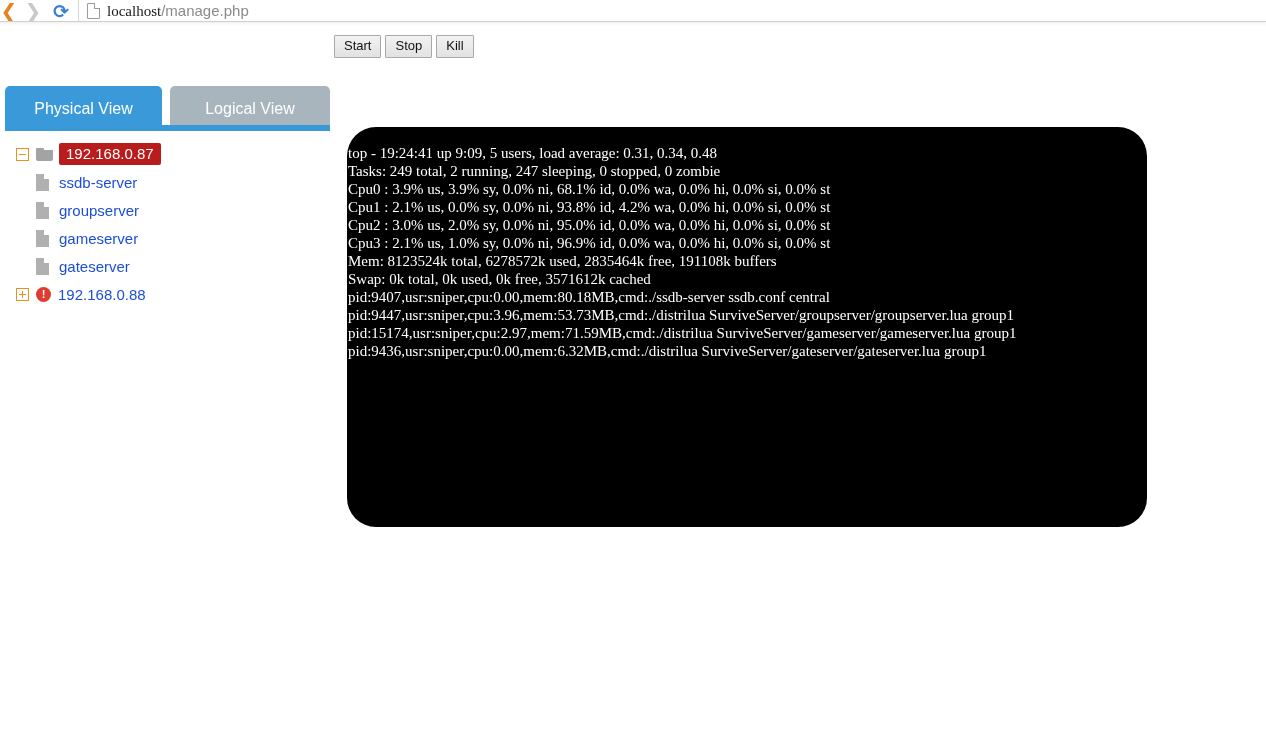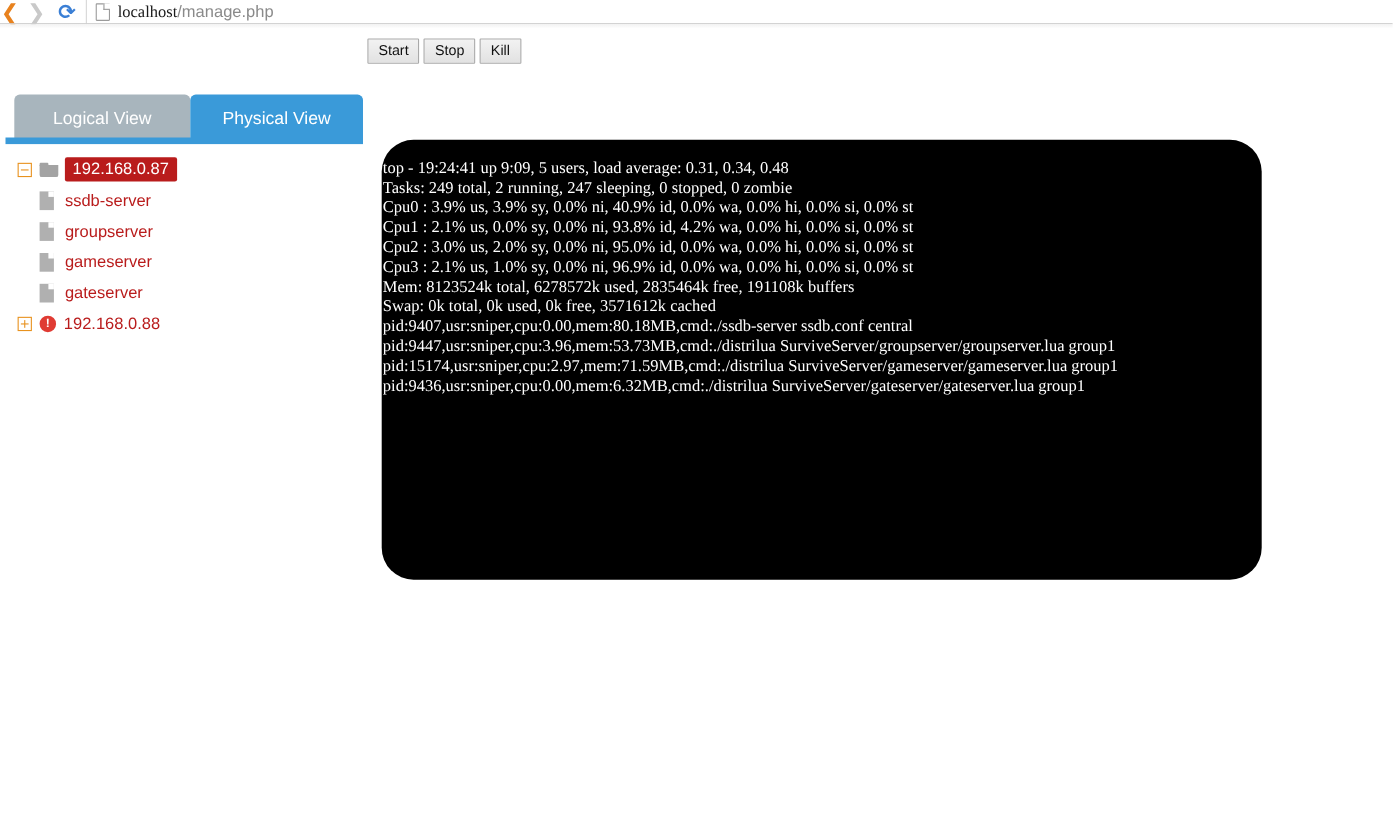--- a/index.html
+++ b/index.html
@@ -233,21 +233,21 @@
   }
 
   .node-label-highlight {
     background: #b91c1c;
     color: #ffffff;
     padding: 2px 7px 3px 7px;
     border-radius: 2px;
     font-size: 15px;
   }
   .node-label {
-    color: #b91c1c;
+    color: #1d4ed8;
   }
 
   
   #terminal-output {
     position: absolute;
     left: 347px; top: 127px;
     width: 800px; height: 400px;
     background: #000000;
     color: #ffffff;
     font-family: "Liberation Serif", serif;
@@ -280,25 +280,25 @@
 <div id="chrome-divider"></div>
 <div id="chrome-shadow"></div>
 
 <div id="action-buttons">
   <button class="action-button">Start</button>
   <button class="action-button">Stop</button>
   <button class="action-button">Kill</button>
 </div>
 
 <div id="view-tabs">
+  <div class="view-tab" id="tab-physical">
+    <span>Physical View</span>
+  </div>
   <div class="view-tab" id="tab-logical">
     <span>Logical View</span>
-  </div>
-  <div class="view-tab" id="tab-physical">
-    <span>Physical View</span>
   </div>
 </div>
 <div id="tabs-underline"></div>
 
 <div id="tree-panel">
 
   <div class="tree-row root">
     <span class="toggle-box minus"></span>
     <span class="folder-icon"></span>
     <span class="node-label-highlight">192.168.0.87</span>
@@ -328,21 +328,21 @@
     <span class="toggle-box plus"></span>
     <span class="error-icon">!</span>
     <span class="node-label">192.168.0.88</span>
   </div>
 
 </div>
 
 <div id="terminal-output">
   <div class="term-line">top - 19:24:41 up 9:09, 5 users, load average: 0.31, 0.34, 0.48</div>
   <div class="term-line">Tasks: 249 total, 2 running, 247 sleeping, 0 stopped, 0 zombie</div>
-  <div class="term-line">Cpu0 : 3.9% us, 3.9% sy, 0.0% ni, 40.9% id, 0.0% wa, 0.0% hi, 0.0% si, 0.0% st</div>
+  <div class="term-line">Cpu0 : 3.9% us, 3.9% sy, 0.0% ni, 68.1% id, 0.0% wa, 0.0% hi, 0.0% si, 0.0% st</div>
   <div class="term-line">Cpu1 : 2.1% us, 0.0% sy, 0.0% ni, 93.8% id, 4.2% wa, 0.0% hi, 0.0% si, 0.0% st</div>
   <div class="term-line">Cpu2 : 3.0% us, 2.0% sy, 0.0% ni, 95.0% id, 0.0% wa, 0.0% hi, 0.0% si, 0.0% st</div>
   <div class="term-line">Cpu3 : 2.1% us, 1.0% sy, 0.0% ni, 96.9% id, 0.0% wa, 0.0% hi, 0.0% si, 0.0% st</div>
   <div class="term-line">Mem: 8123524k total, 6278572k used, 2835464k free, 191108k buffers</div>
   <div class="term-line">Swap: 0k total, 0k used, 0k free, 3571612k cached</div>
   <div class="term-line">pid:9407,usr:sniper,cpu:0.00,mem:80.18MB,cmd:./ssdb-server ssdb.conf central</div>
   <div class="term-line">pid:9447,usr:sniper,cpu:3.96,mem:53.73MB,cmd:./distrilua SurviveServer/groupserver/groupserver.lua group1</div>
   <div class="term-line">pid:15174,usr:sniper,cpu:2.97,mem:71.59MB,cmd:./distrilua SurviveServer/gameserver/gameserver.lua group1</div>
   <div class="term-line">pid:9436,usr:sniper,cpu:0.00,mem:6.32MB,cmd:./distrilua SurviveServer/gateserver/gateserver.lua group1</div>
 </div>

